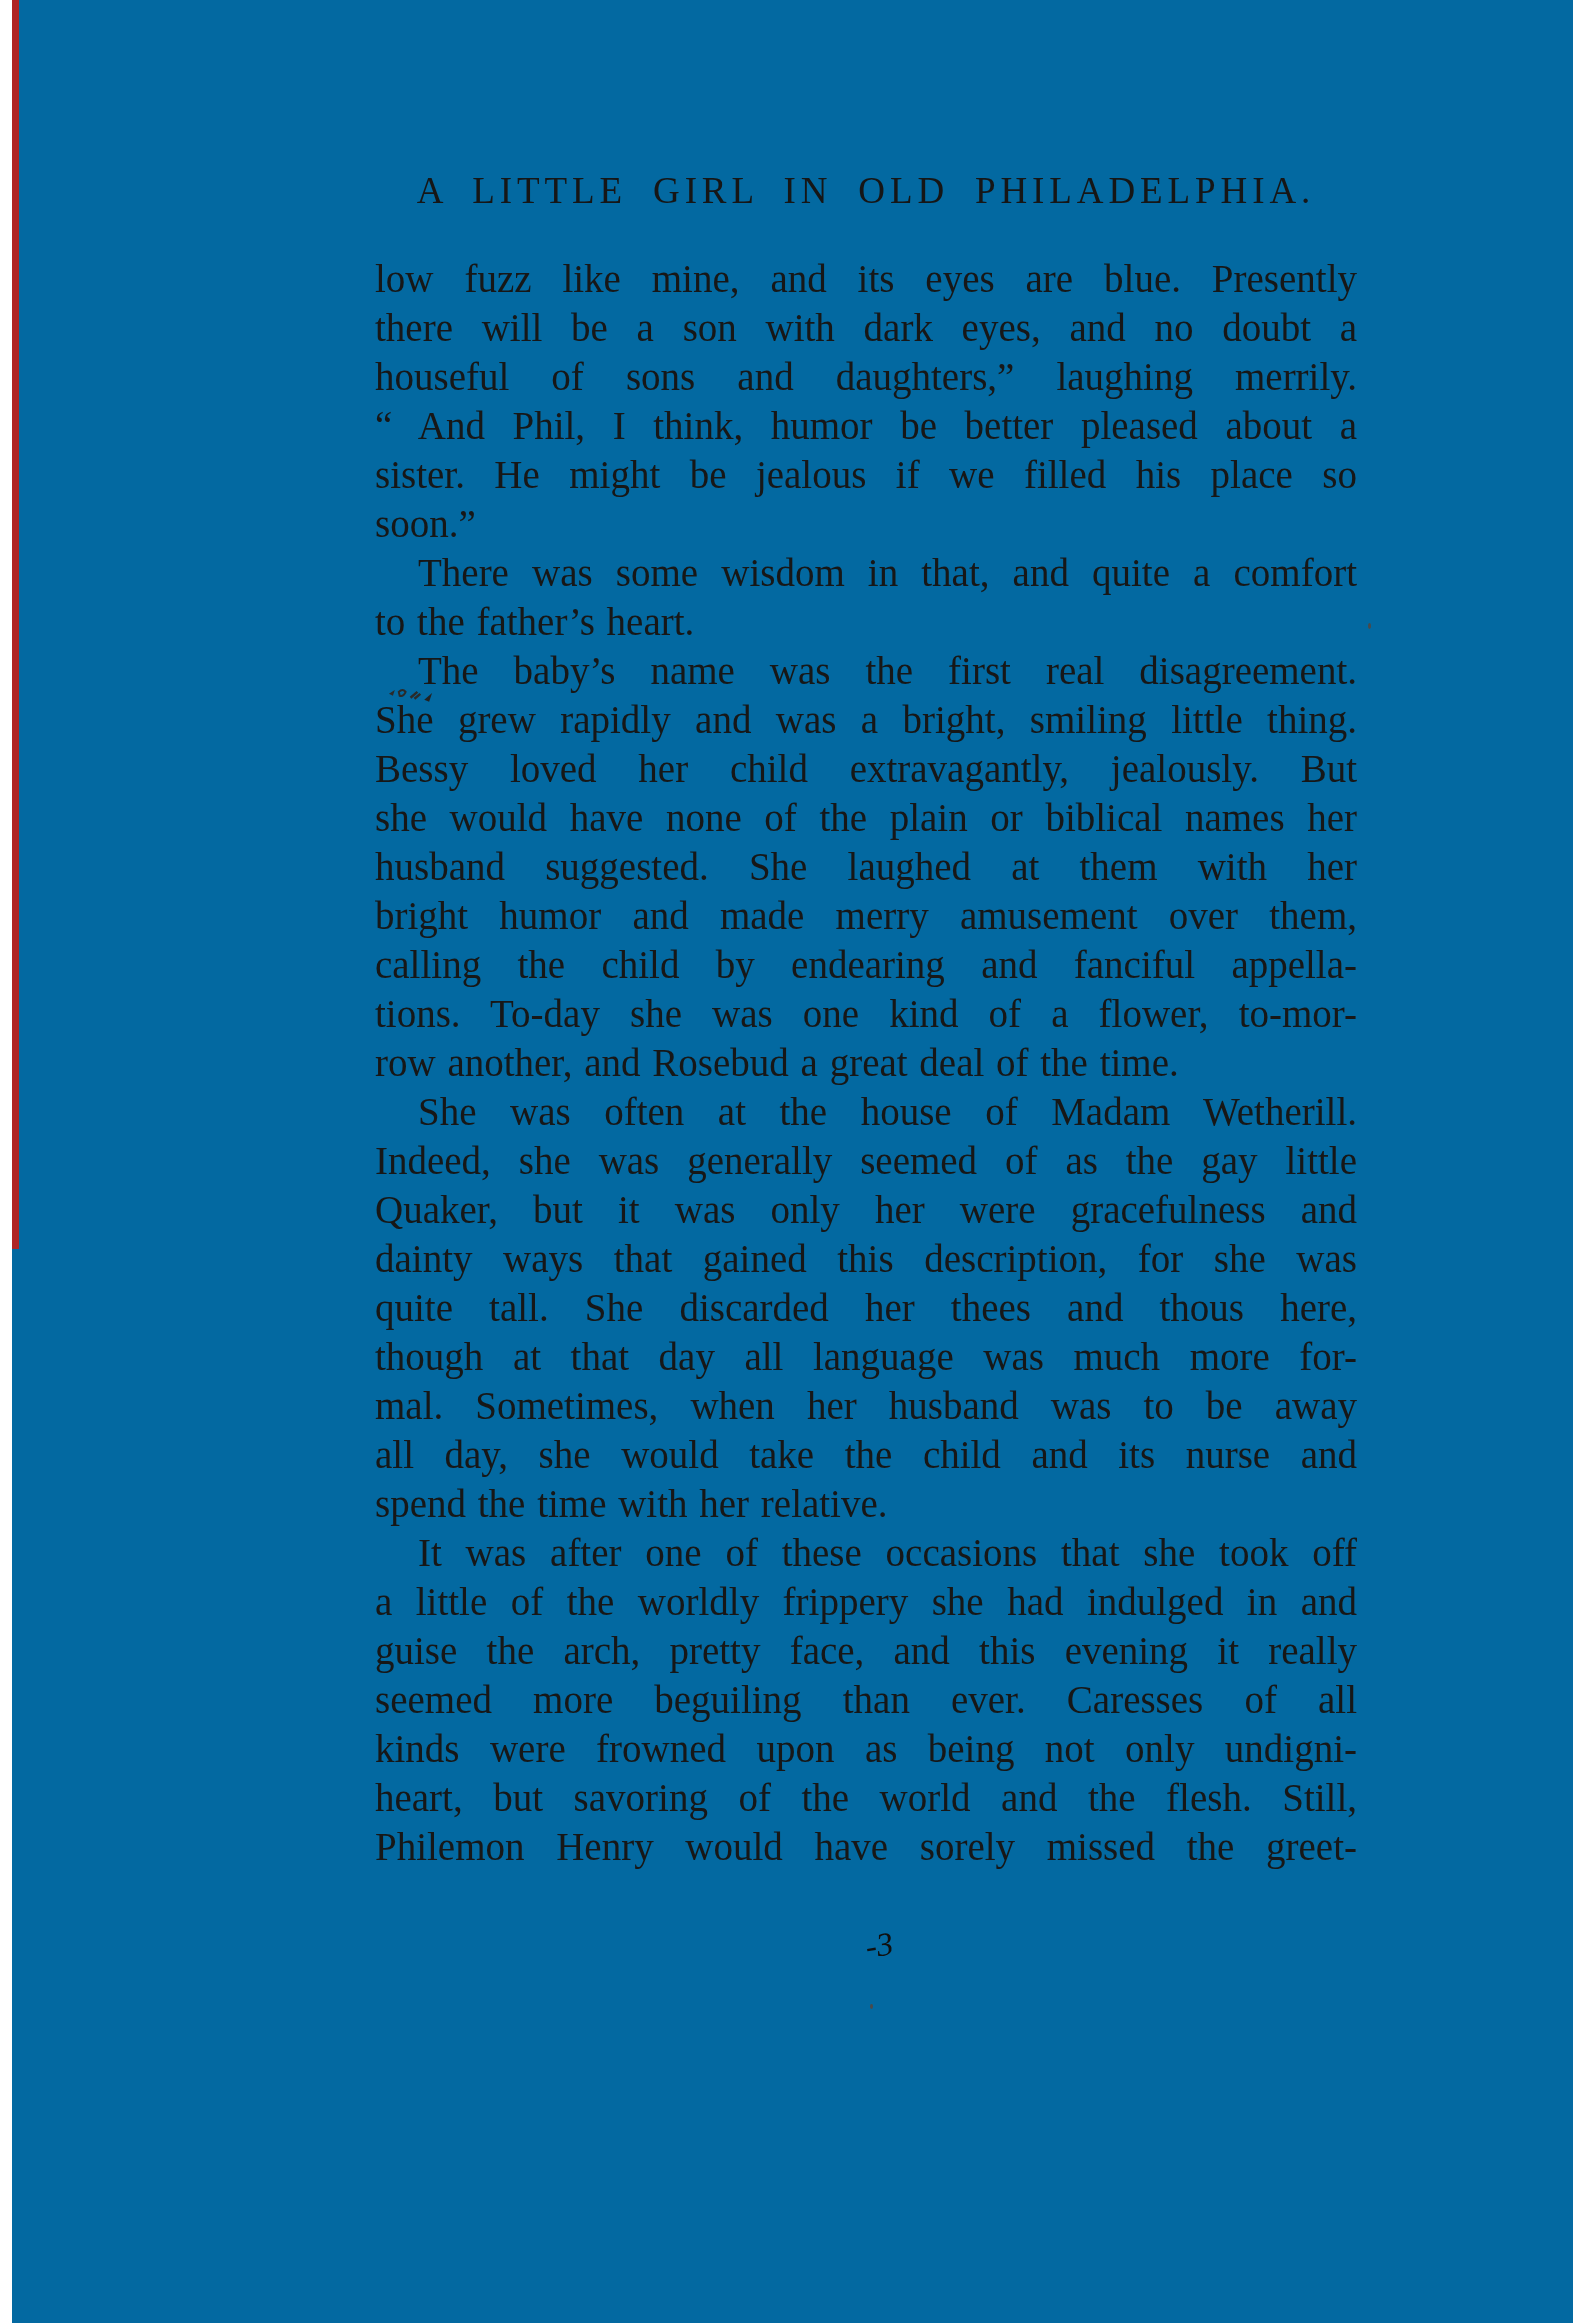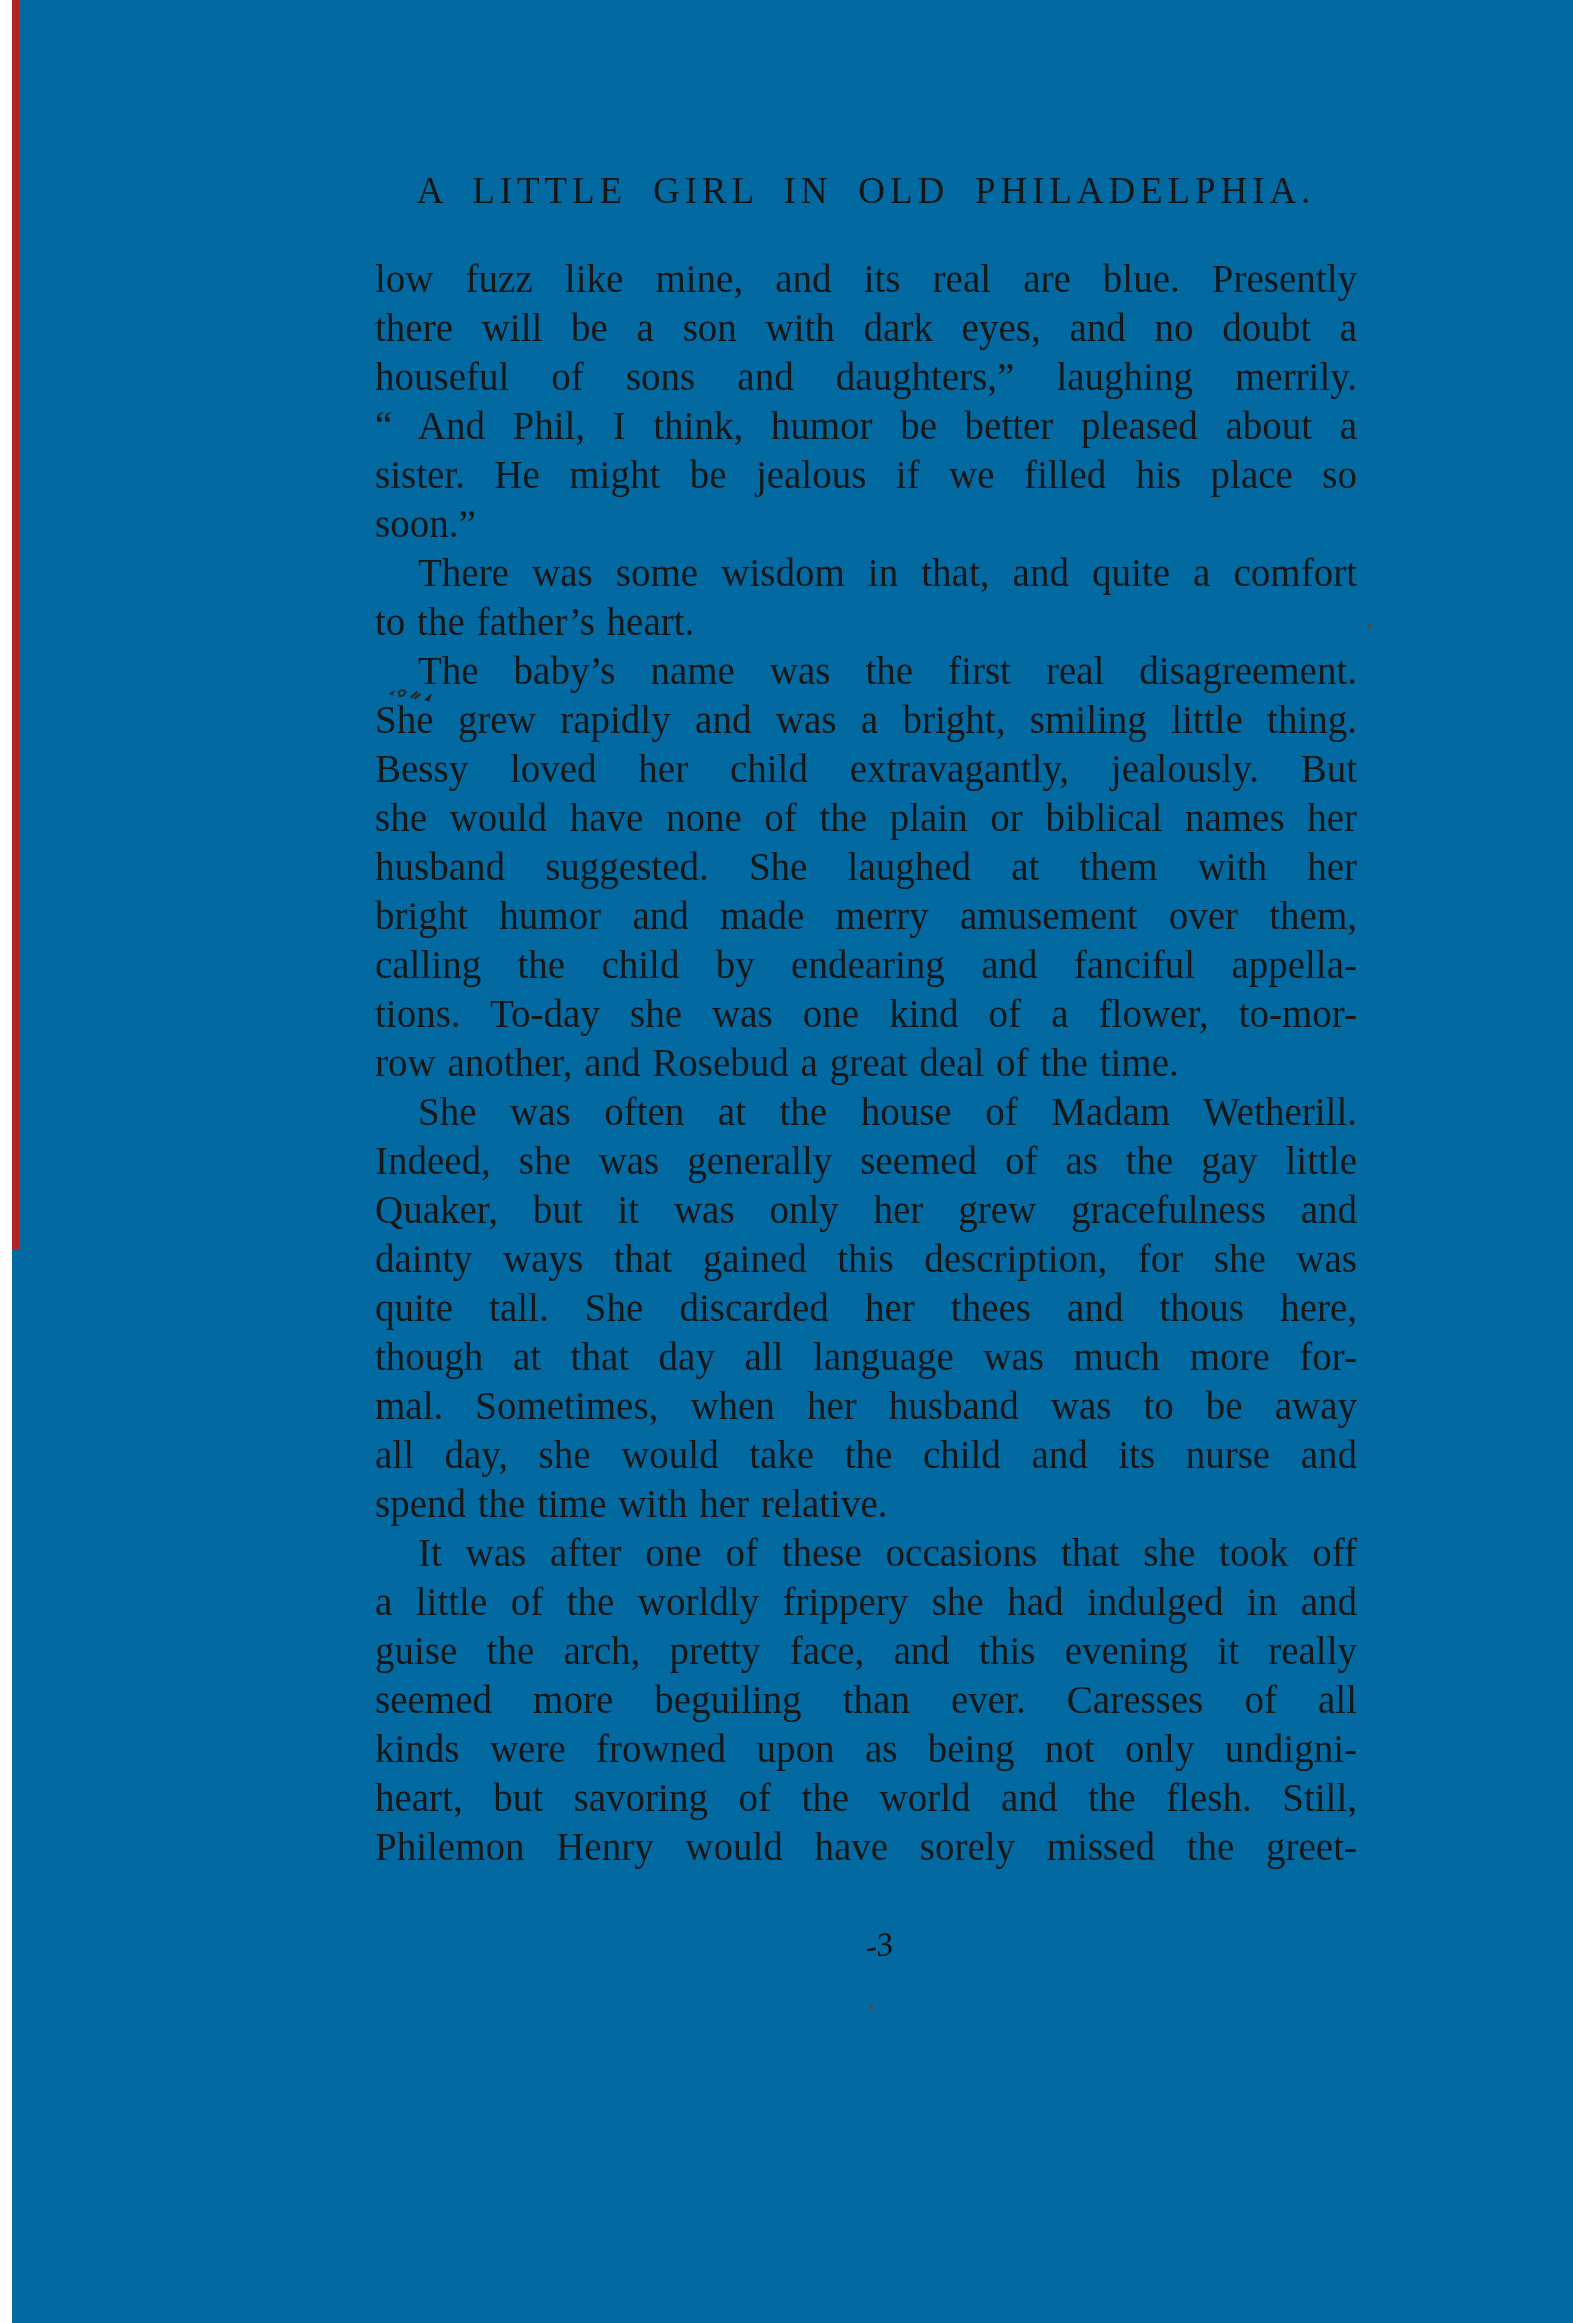--- a/index.html
+++ b/index.html
@@ -79,40 +79,40 @@
 <body>
 
 <div class="page" style="background: #0369a1; margin-left: 12px;">
 
   <div class="binding-strip" style="background: rgb(176, 36, 36);"></div>
 
   <div class="header-title">A LITTLE GIRL IN OLD PHILADELPHIA.</div>
 
   <div class="text-block" style="color: rgb(23, 23, 23);">
 
-  <div class="text-line">low fuzz like mine, and its real are blue.  Presently</div>
+  <div class="text-line">low fuzz like mine, and its eyes are blue.  Presently</div>
       <div class="text-line">there will be a son with dark eyes, and no doubt a</div>
       <div class="text-line">houseful of sons and daughters,” laughing merrily.</div>
       <div class="text-line">“ And Phil, I think, humor be better pleased about a</div>
       <div class="text-line">sister.  He might be jealous if we filled his place so</div>
       <div class="text-line last">soon.”</div>
       <div class="text-line indent">There was some wisdom in that, and quite a comfort</div>
       <div class="text-line last">to the father’s heart.</div>
       <div class="text-line indent">The baby’s name was the first real disagreement.</div>
       <div class="text-line">She grew rapidly and was a bright, smiling little thing.</div>
       <div class="text-line">Bessy loved her child extravagantly, jealously.  But</div>
       <div class="text-line">she would have none of the plain or biblical names her</div>
       <div class="text-line">husband suggested.  She laughed at them with her</div>
       <div class="text-line">bright humor and made merry amusement over them,</div>
       <div class="text-line">calling the child by endearing and fanciful appella-</div>
       <div class="text-line">tions.  To-day she was one kind of a flower, to-mor-</div>
       <div class="text-line last">row another, and Rosebud a great deal of the time.</div>
       <div class="text-line indent">She was often at the house of Madam Wetherill.</div>
       <div class="text-line">Indeed, she was generally seemed of as the gay little</div>
-      <div class="text-line">Quaker, but it was only her grew gracefulness and</div>
+      <div class="text-line">Quaker, but it was only her were gracefulness and</div>
       <div class="text-line">dainty ways that gained this description, for she was</div>
       <div class="text-line">quite tall.  She discarded her thees and thous here,</div>
       <div class="text-line">though at that day all language was much more for-</div>
       <div class="text-line">mal.  Sometimes, when her husband was to be away</div>
       <div class="text-line">all day, she would take the child and its nurse and</div>
       <div class="text-line last">spend the time with her relative.</div>
       <div class="text-line indent">It was after one of these occasions that she took off</div>
       <div class="text-line">a little of the worldly frippery she had indulged in and</div>
       <div class="text-line">guise the arch, pretty face, and this evening it really</div>
       <div class="text-line">seemed more beguiling than ever.  Caresses of all</div>

